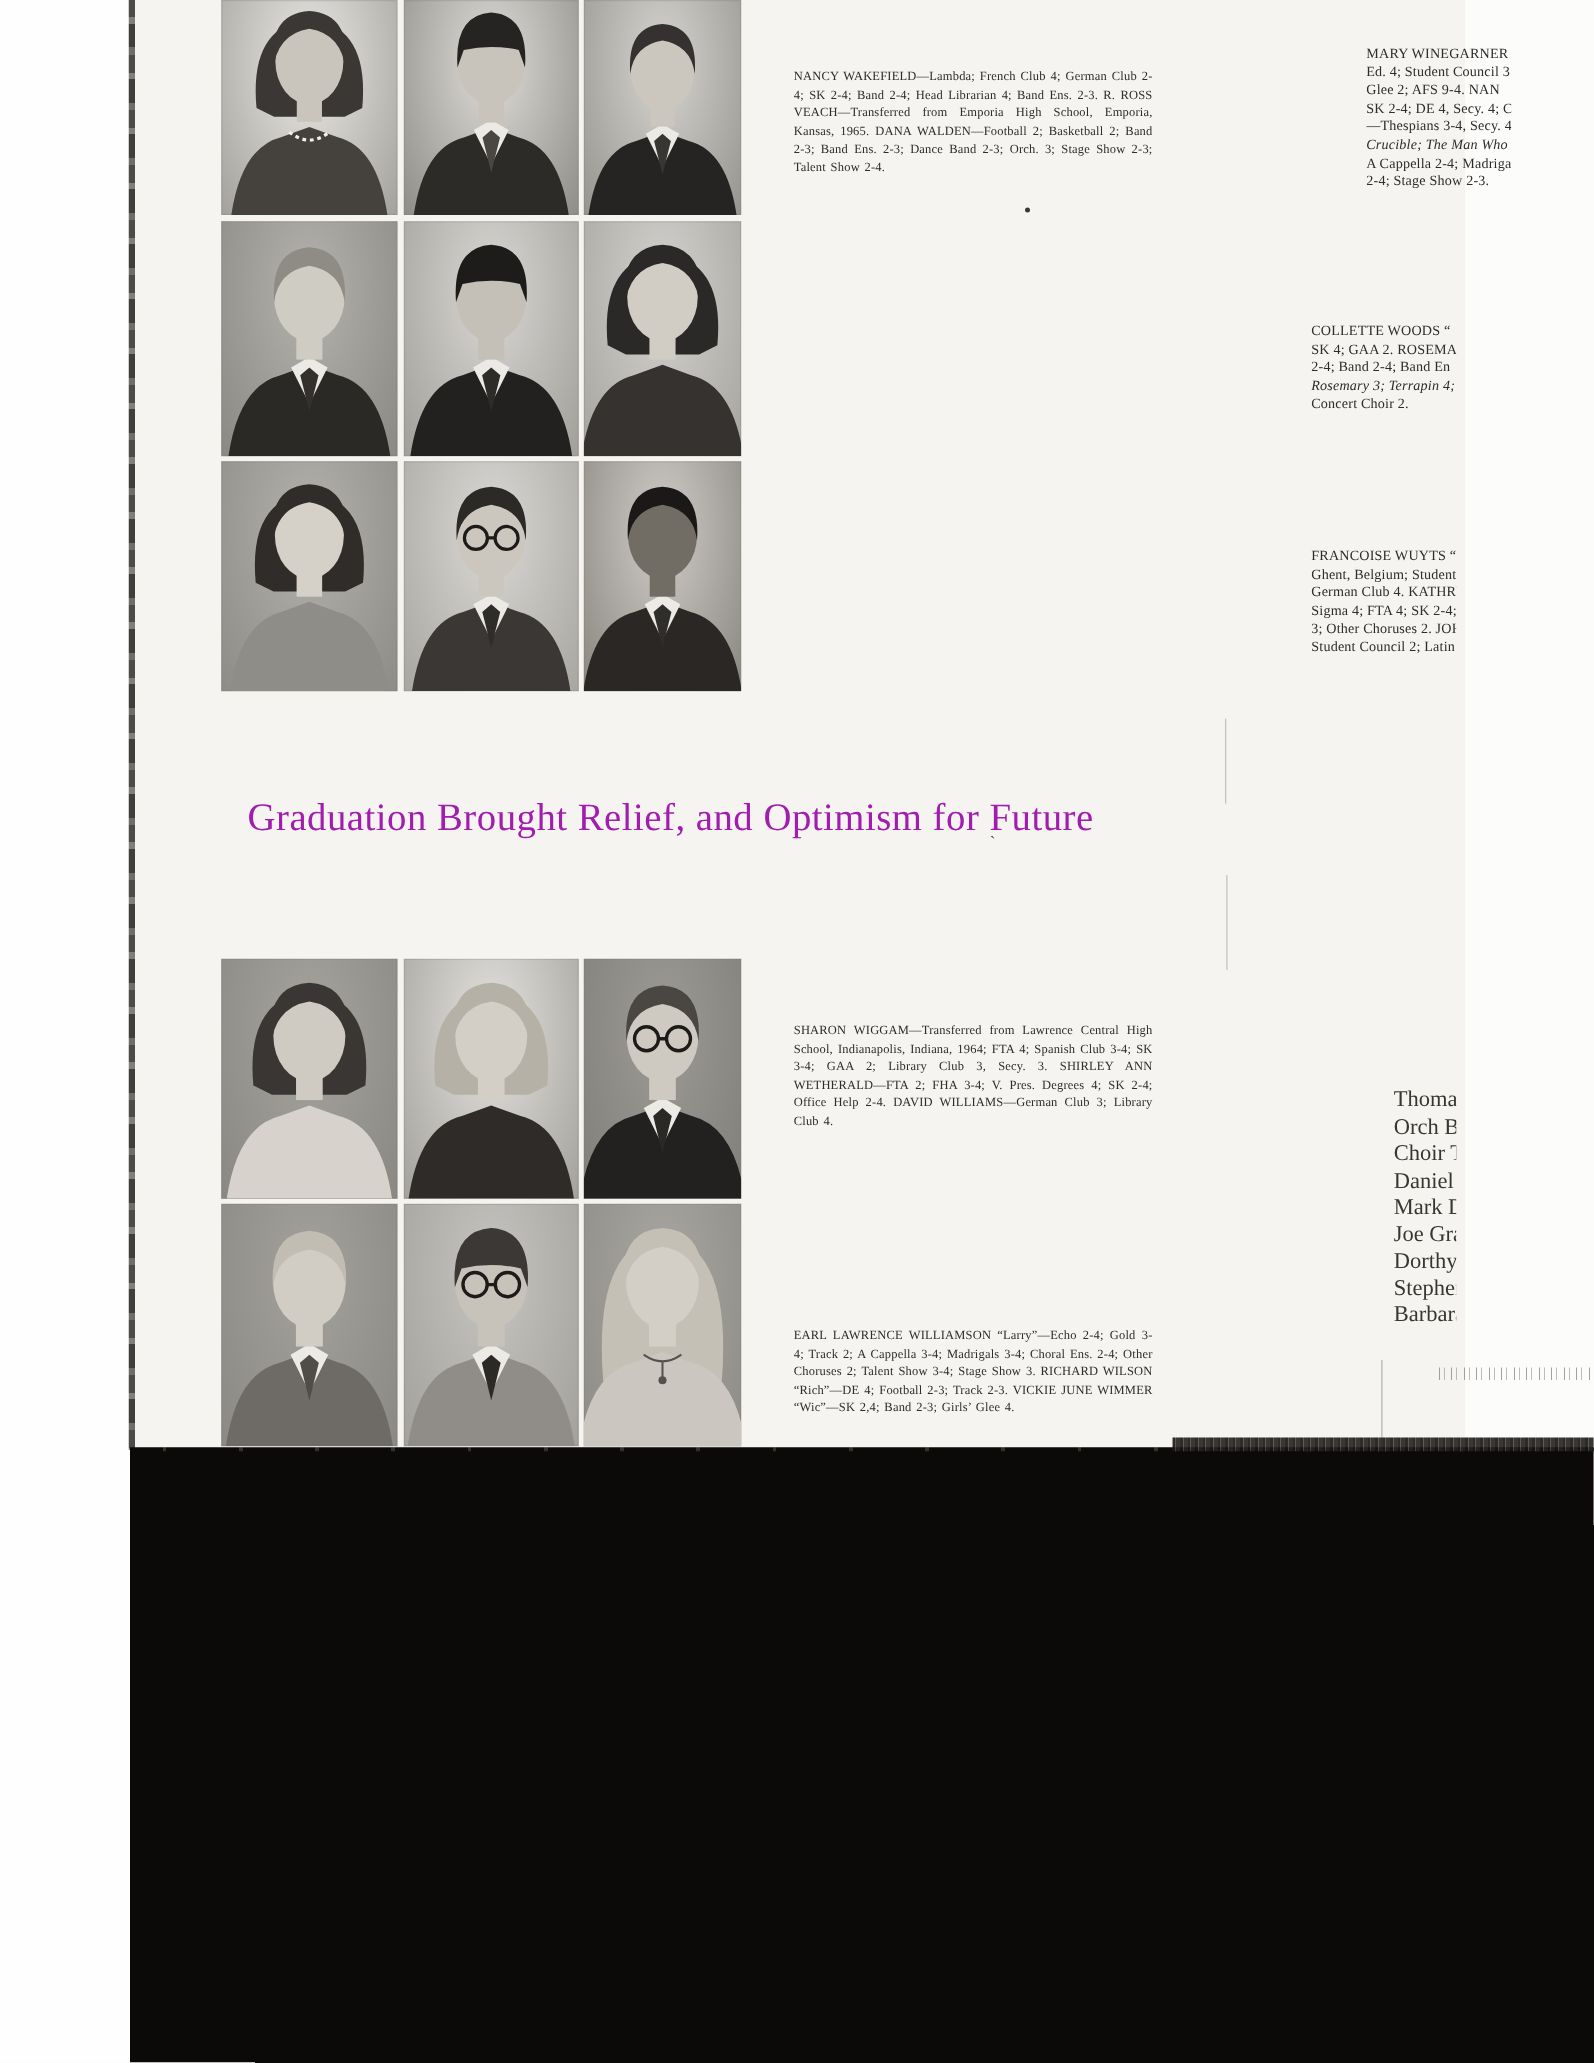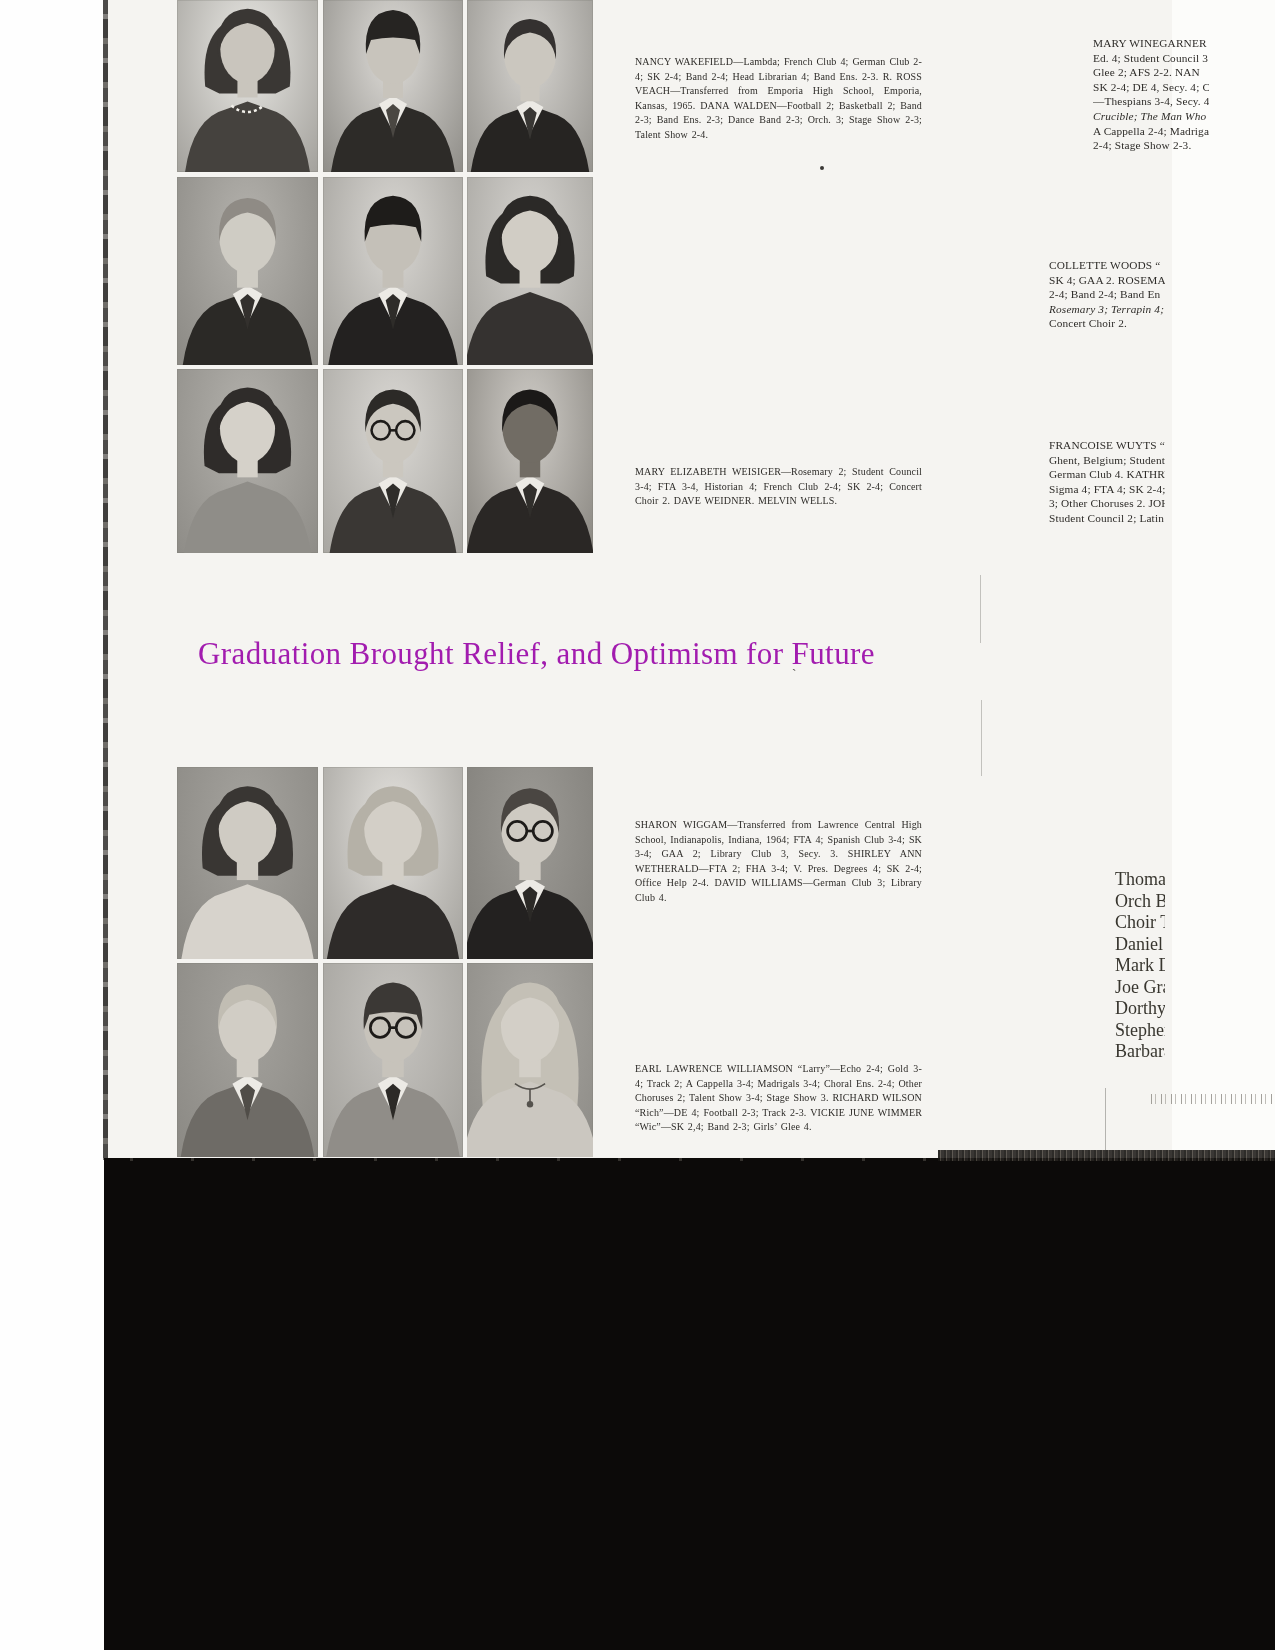--- a/index.html
+++ b/index.html
@@ -221,28 +221,27 @@
         <path d="M41,66 Q36,20 70,18 Q104,20 99,66 Q96,36 70,32 Q44,36 41,66 Z" fill="#c4c0b6"></path>
         <g stroke="#55524d" stroke-width="1.5" fill="none">
           <path d="M56,112 Q70,122 84,112"></path>
           <line x1="70" y1="117" x2="70" y2="129"></line>
         </g>
         <circle cx="70" cy="131" r="3" fill="#55524d"></circle>
       </svg>
     </div>
 
   <p class="tb" style="top:45px;">NANCY WAKEFIELD—Lambda; French Club 4; German Club 2-4; SK 2-4; Band 2-4; Head Librarian 4; Band Ens. 2-3. R. ROSS VEACH—Transferred from Emporia High School, Emporia, Kansas, 1965. DANA WALDEN—Football 2; Basketball 2; Band 2-3; Band Ens. 2-3; Dance Band 2-3; Orch. 3; Stage Show 2-3; Talent Show 2-4.</p>
-  <p class="tb" style="top:455px;">MARY ELIZABETH WEISIGER—Rosemary 2; Student Council 3-4; FTA 3-4, Historian 4; French Club 2-4; SK 2-4; Concert Choir 2. DAVE WEIDNER. MELVIN WELLS.</p>
   <p class="tb" style="top:808px;">SHARON WIGGAM—Transferred from Lawrence Central High School, Indianapolis, Indiana, 1964; FTA 4; Spanish Club 3-4; SK 3-4; GAA 2; Library Club 3, Secy. 3. SHIRLEY ANN WETHERALD—FTA 2; FHA 3-4; V. Pres. Degrees 4; SK 2-4; Office Help 2-4. DAVID WILLIAMS—German Club 3; Library Club 4.</p>
   <p class="tb" style="top:1052px;">EARL LAWRENCE WILLIAMSON “Larry”—Echo 2-4; Gold 3-4; Track 2; A Cappella 3-4; Madrigals 3-4; Choral Ens. 2-4; Other Choruses 2; Talent Show 3-4; Stage Show 3. RICHARD WILSON “Rich”—DE 4; Football 2-3; Track 2-3. VICKIE JUNE WIMMER “Wic”—SK 2,4; Band 2-3; Girls’ Glee 4.</p>
 
   <div class="rc" style="top:36px;margin-left:44px;">
       <div class="rc-line">MARY WINEGARNER</div>
       <div class="rc-line">Ed. 4; Student Council 3</div>
-      <div class="rc-line">Glee 2; AFS 2-2. NAN</div>
+      <div class="rc-line">Glee 2; AFS 9-4. NAN</div>
       <div class="rc-line">SK 2-4; DE 4, Secy. 4; C</div>
       <div class="rc-line">—Thespians 3-4, Secy. 4;</div>
       <div class="rc-line italic">Crucible; The Man Who</div>
       <div class="rc-line">A Cappella 2-4; Madriga</div>
       <div class="rc-line">2-4; Stage Show 2-3.</div>
     </div>
   <div class="rc" style="top:258px;font-family:Liberation Serif, serif;">
       <div class="rc-line">COLLETTE WOODS “</div>
       <div class="rc-line">SK 4; GAA 2. ROSEMA</div>
       <div class="rc-line">2-4; Band 2-4; Band En</div>

